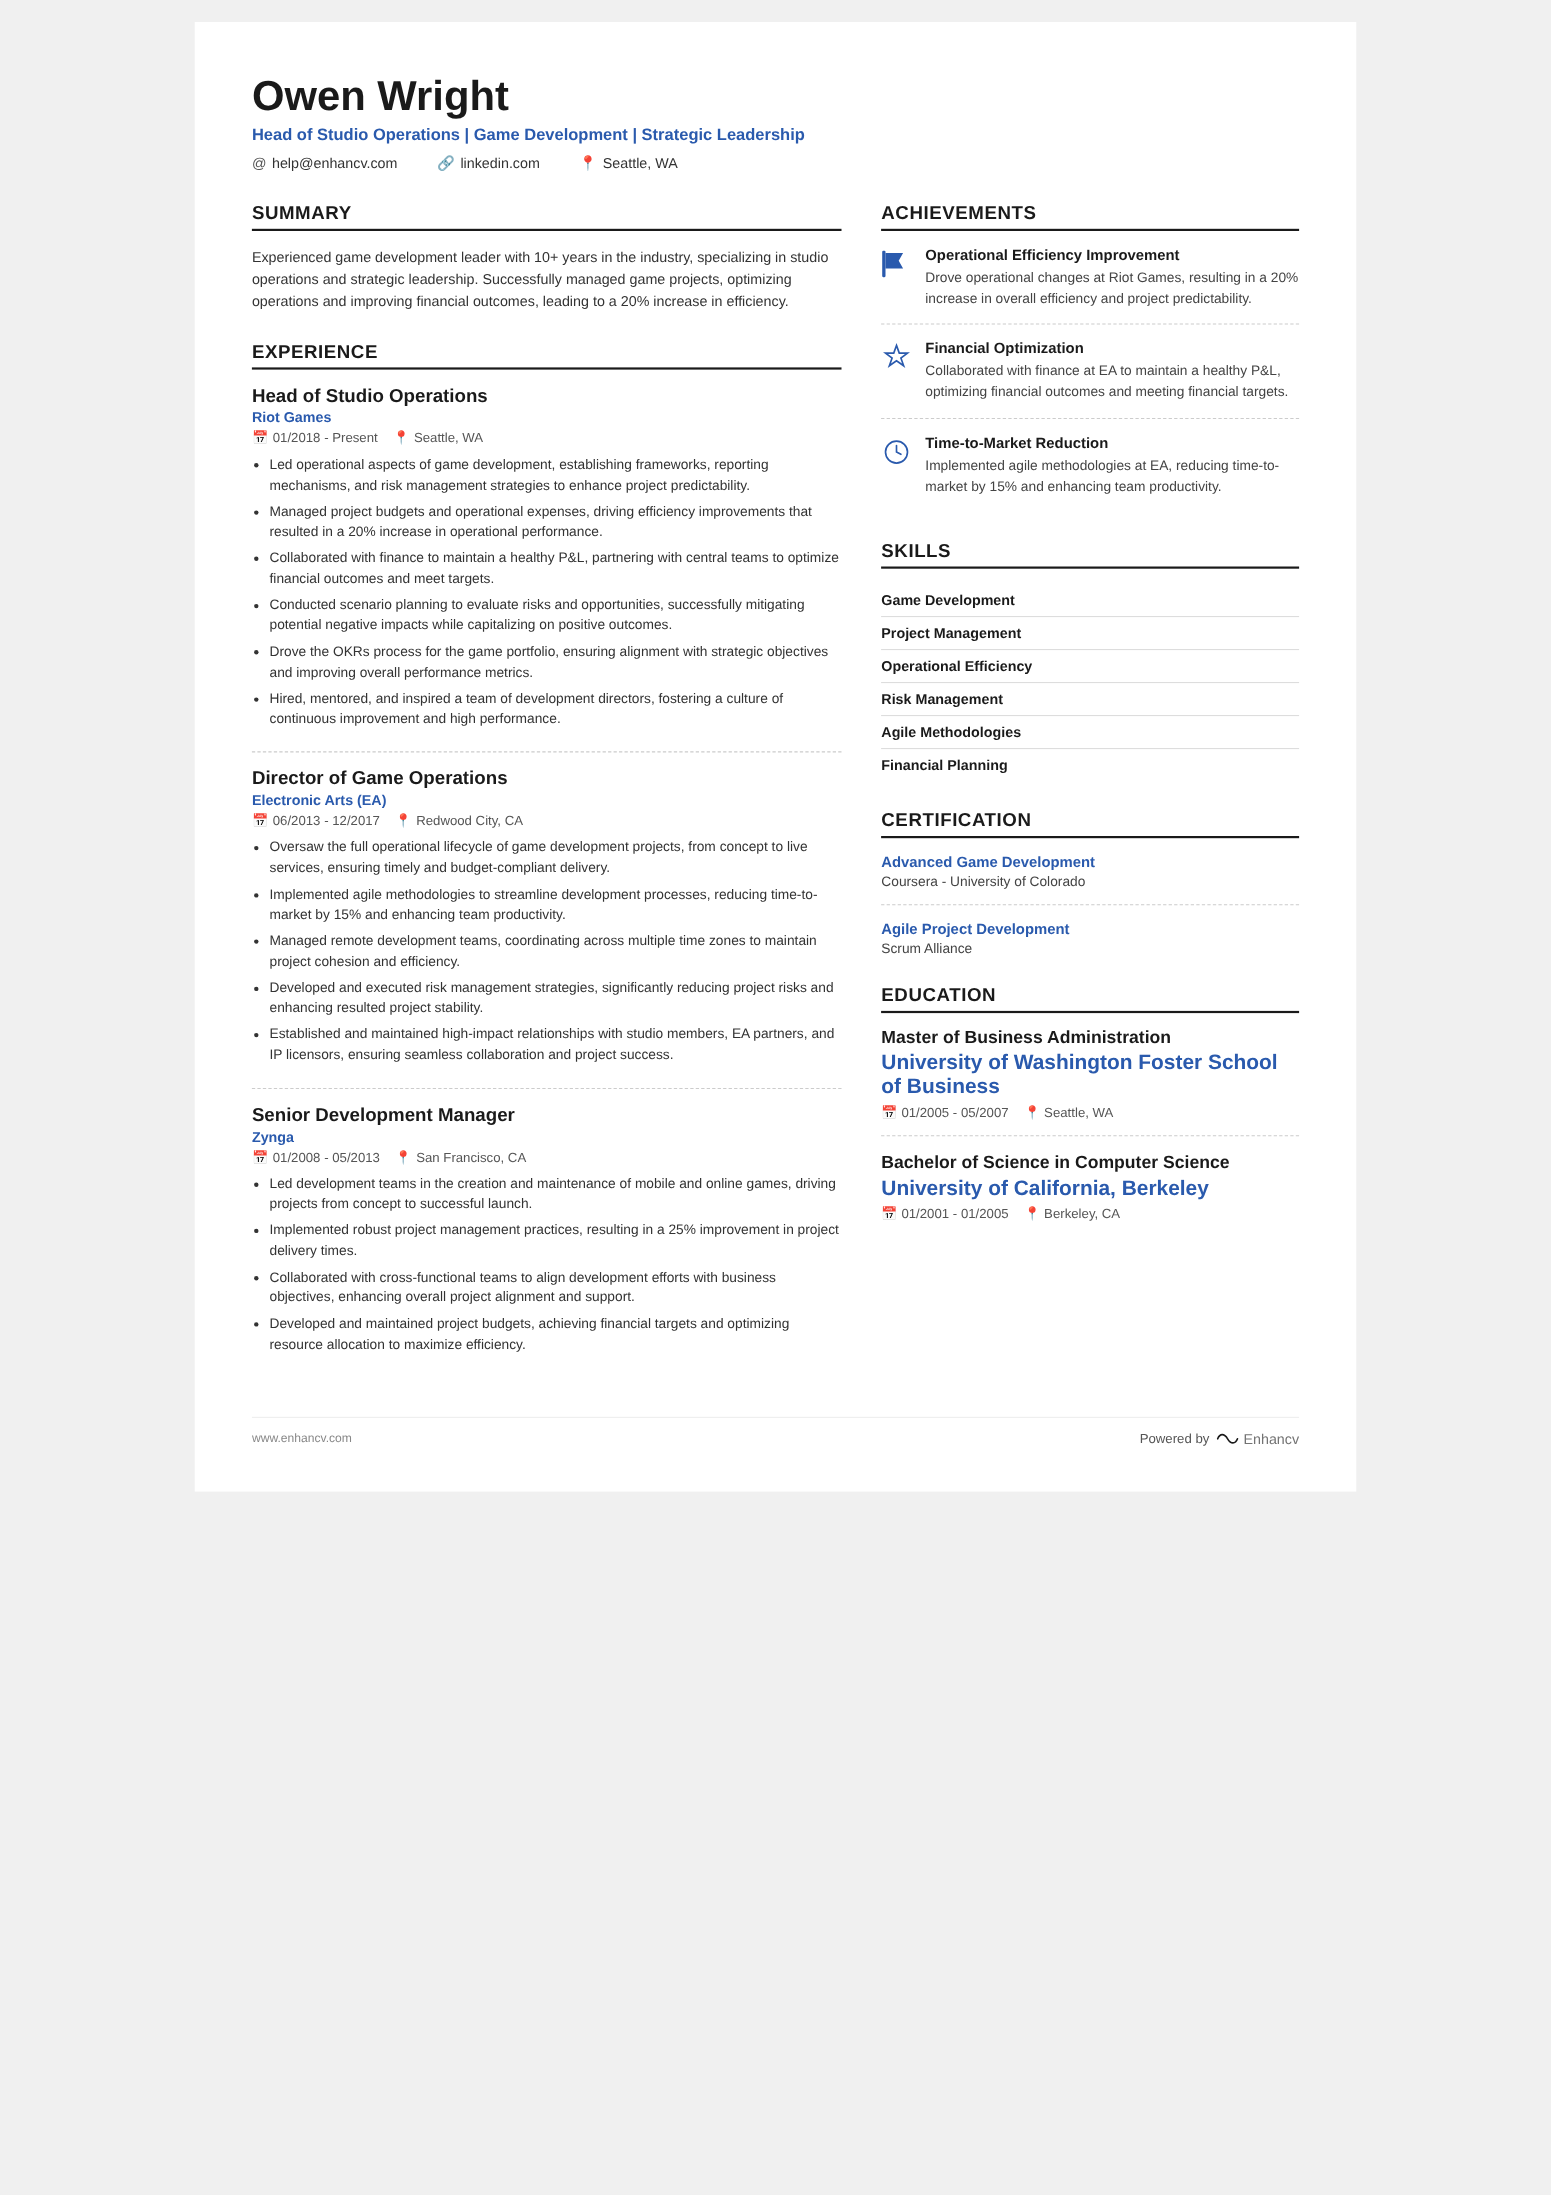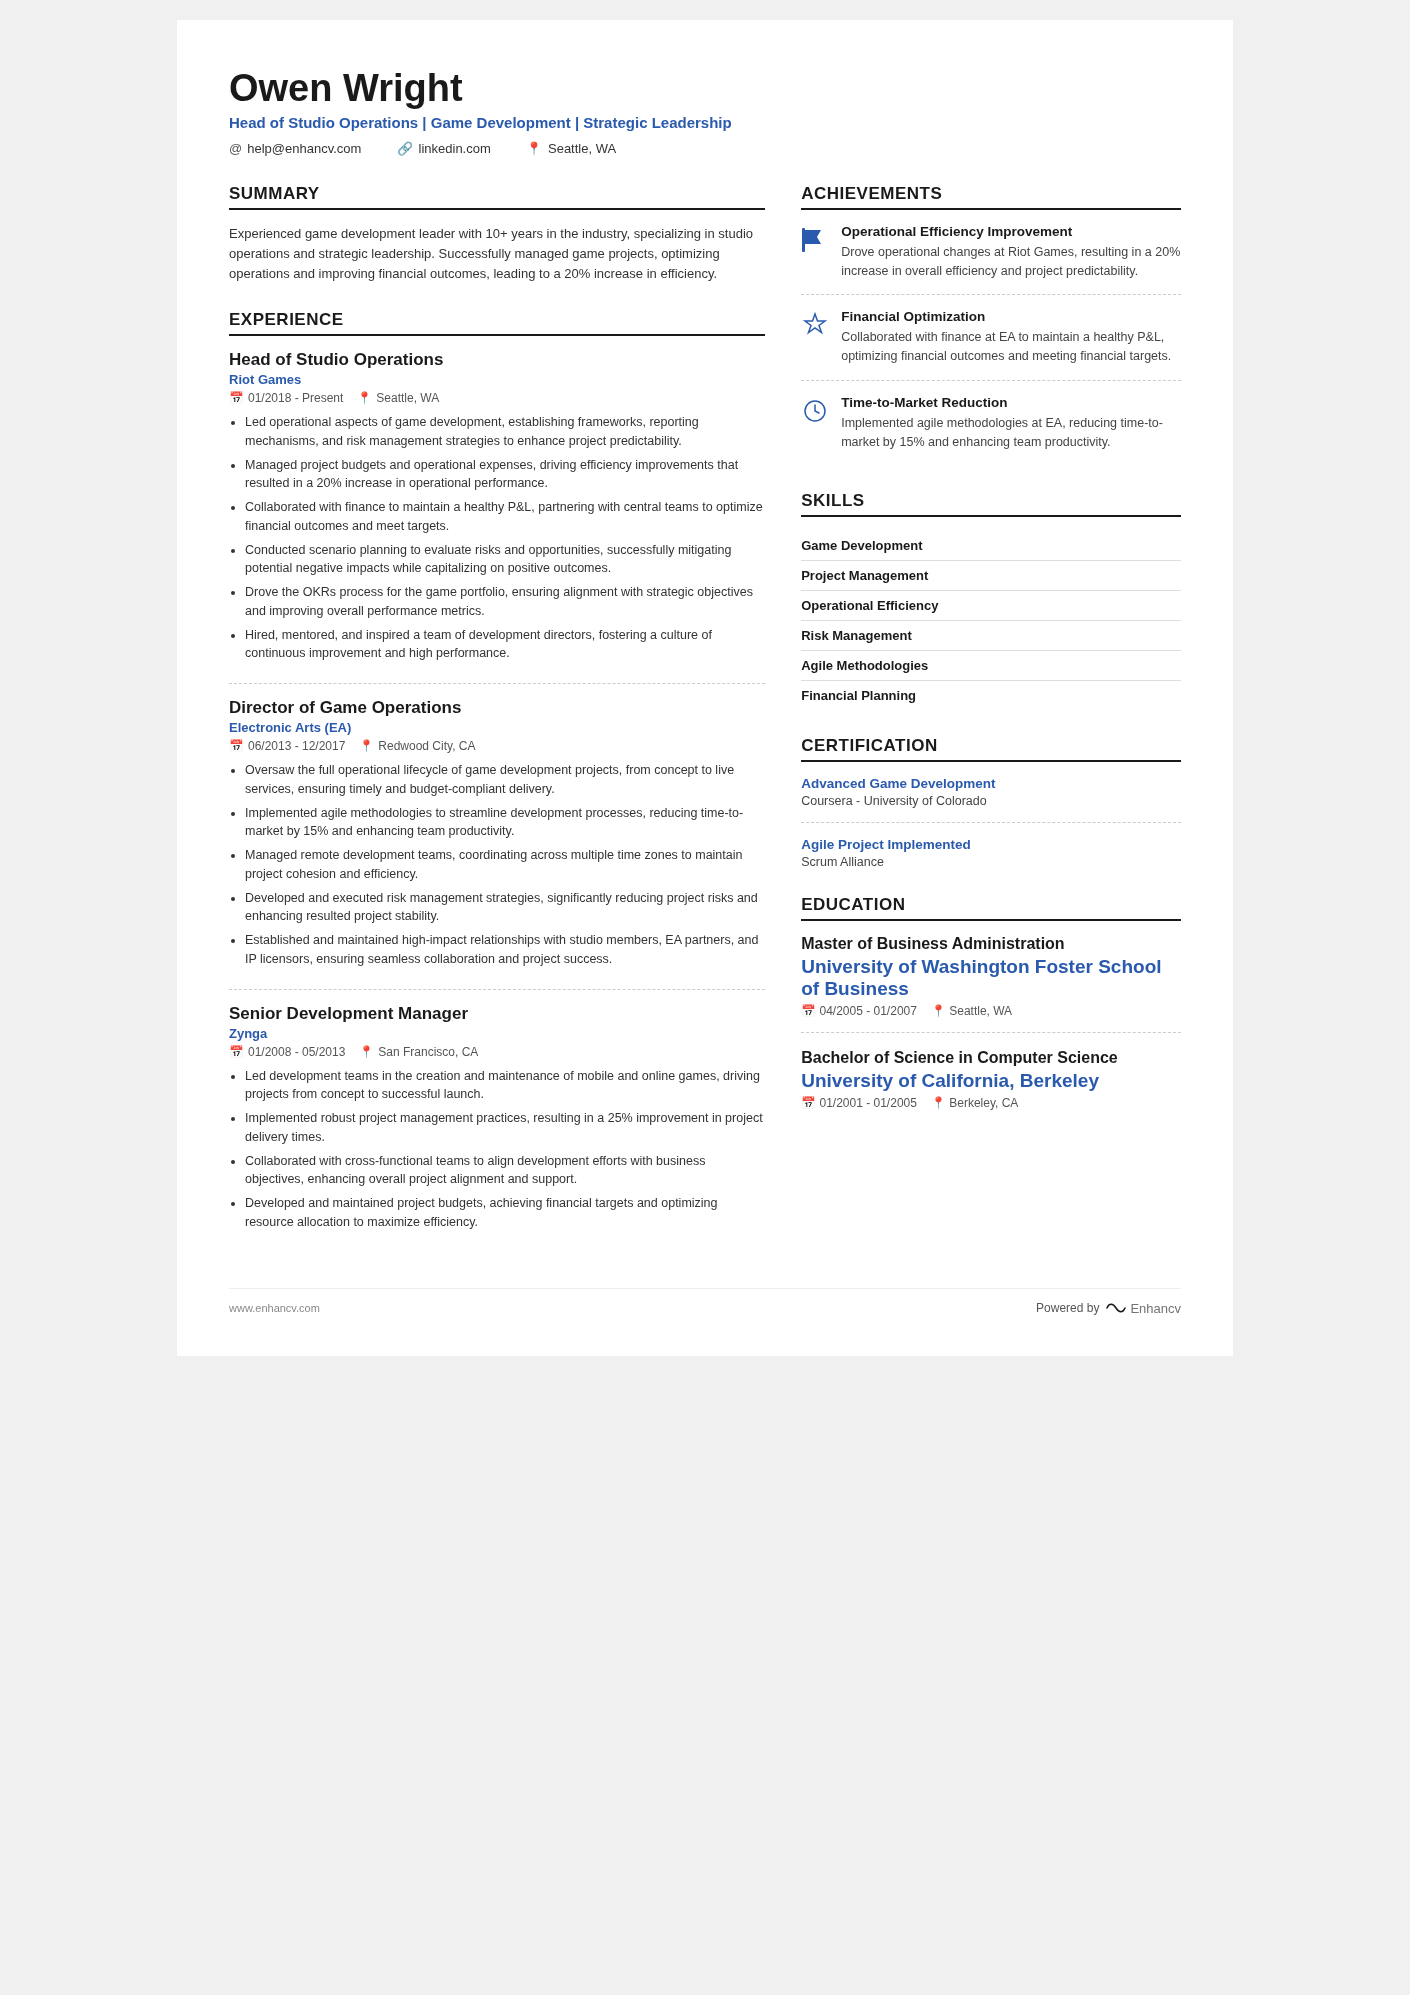--- a/index.html
+++ b/index.html
@@ -353,34 +353,34 @@
         <div class="skill-item">Financial Planning</div>
       </div>
 
       <div class="section">
         <div class="section-title">CERTIFICATION</div>
         <div class="cert-item">
           <div class="cert-name">Advanced Game Development</div>
           <div class="cert-org">Coursera - University of Colorado</div>
         </div>
         <div class="cert-item">
-          <div class="cert-name">Agile Project Implemented</div>
+          <div class="cert-name">Agile Project Development</div>
           <div class="cert-org">Scrum Alliance</div>
         </div>
       </div>
 
       <div class="section">
         <div class="section-title">EDUCATION</div>
         <div class="edu-item">
           <div class="edu-degree">Master of Business Administration</div>
           <div class="edu-school">University of Washington Foster School of Business</div>
           <div class="edu-meta">
             <span>
               <span>📅</span>
-              <span>04/2005 - 01/2007</span>
+              <span>01/2005 - 05/2007</span>
             </span>
             <span>
               <span>📍</span>
               <span>Seattle, WA</span>
             </span>
           </div>
         </div>
         <div class="edu-item">
           <div class="edu-degree">Bachelor of Science in Computer Science</div>
           <div class="edu-school">University of California, Berkeley</div>

